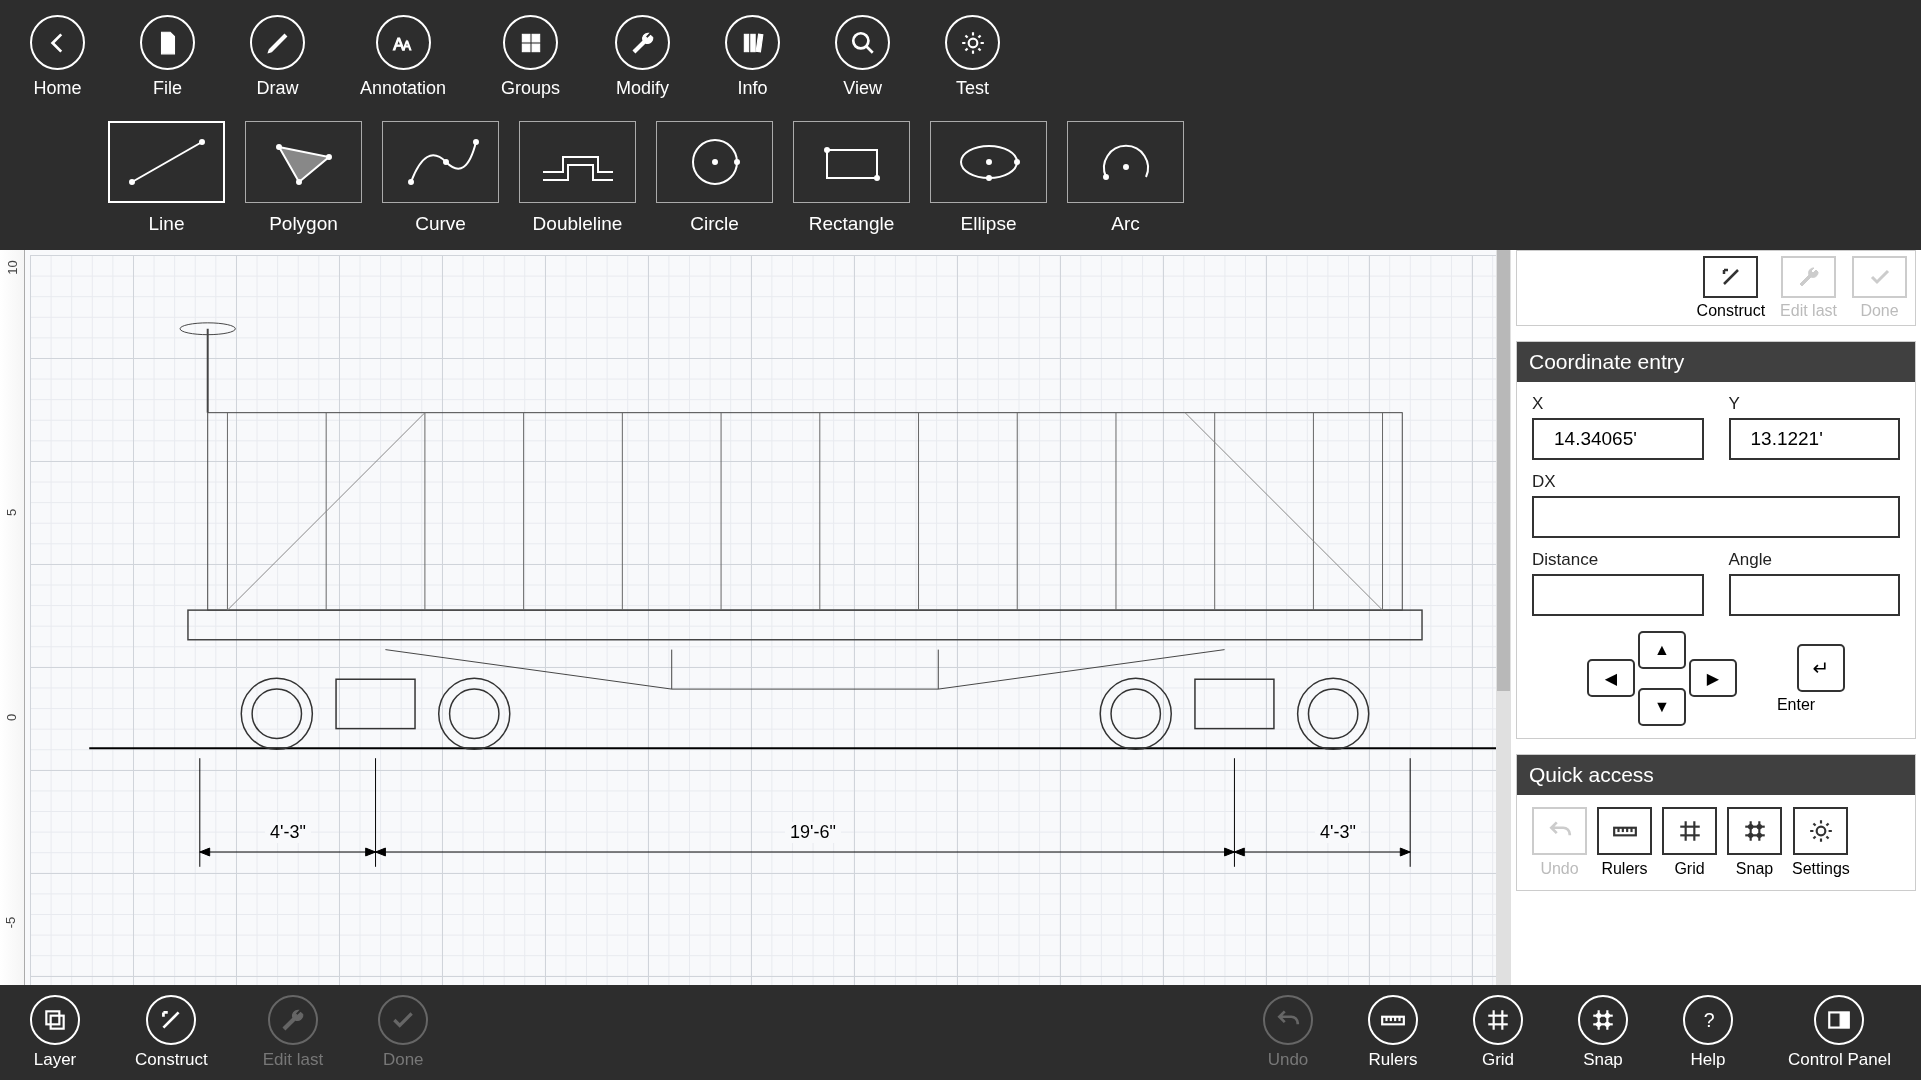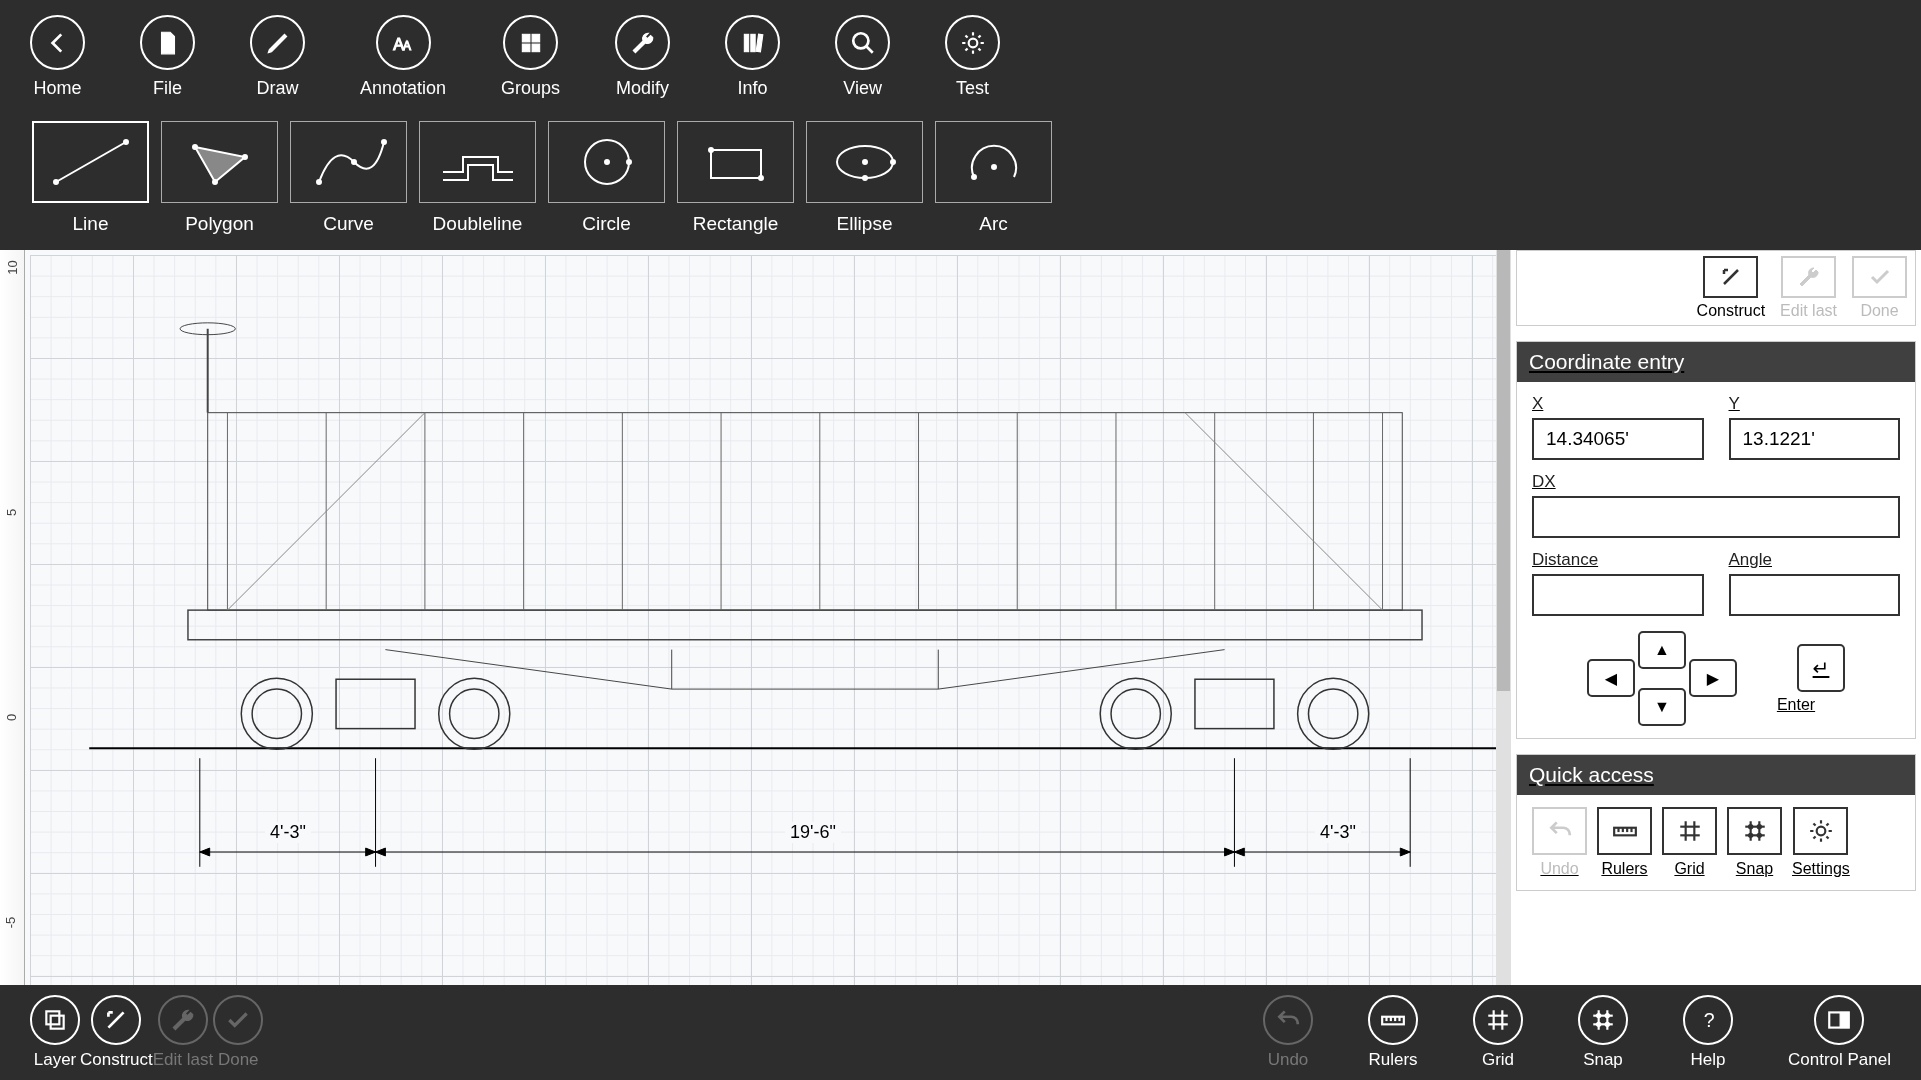--- a/index.html
+++ b/index.html
@@ -6,21 +6,21 @@
 html,body { width:1921px; height:1080px; overflow:hidden; background:#fff; }
 
 
 .topbar { background:#2d2d2d; color:#fff; height:250px; padding-top:15px; }
 .toprow1 { display:flex; gap:55px; padding-left:30px; }
 .circ-btn { display:flex; flex-direction:column; align-items:center; cursor:pointer; }
 .circ-btn .circ { width:55px; height:55px; border:2.5px solid #fff; border-radius:50%; display:flex; align-items:center; justify-content:center; }
 .circ-btn .circ svg { width:26px; height:26px; stroke:#fff; fill:#fff; }
 .circ-btn .lbl { font-size:18px; margin-top:8px; font-weight:400; }
 
-.toprow2 { display:flex; gap:12px; padding-left:32px; margin-top:22px; }
+.toprow2 { display:flex; gap:20px; padding-left:108px; margin-top:22px; }
 .tool-tile { display:flex; flex-direction:column; align-items:center; cursor:pointer; }
 .tile { width:117px; height:82px; border:1px solid #aaa; display:flex; align-items:center; justify-content:center; }
 .tile.selected { border:2.5px solid #fff; }
 .tile svg { stroke:#fff; fill:none; stroke-width:2; }
 .tool-tile .lbl { font-size:19px; margin-top:10px; font-weight:300; }
 
 
 .middle { position:absolute; top:250px; left:0; right:0; bottom:95px; display:flex; }
 
 
@@ -43,27 +43,27 @@
 .sidepanel { width:410px; background:#fff; display:flex; flex-direction:column; gap:15px; }
 .actionrow { display:flex; gap:15px; padding:5px 8px; justify-content:flex-end; border:1px solid #ccc; margin:0 5px; }
 .sq-btn { display:flex; flex-direction:column; align-items:center; }
 .sq-btn .sq { width:55px; height:42px; border:2px solid #333; display:flex; align-items:center; justify-content:center; background:#fff; }
 .sq-btn.disabled .sq { border-color:#ccc; }
 .sq-btn.disabled .sq svg { stroke:#ccc; fill:#ccc; }
 .sq-btn .sq svg { width:24px; height:24px; stroke:#333; fill:#333; }
 .sq-btn .slbl { font-size:16px; margin-top:4px; }
 .sq-btn.disabled .slbl { color:#bbb; }
 
-.panel { border:1px solid #ccc; margin:0 5px;text-decoration:underline; }
+.panel { border:1px solid #ccc; margin:0 5px; }
 .panel-hdr { background:#404040; color:#fff; font-size:21px; padding:8px 12px; font-weight:300; }
 .panel-body { padding:12px 15px; }
 .fieldrow { display:flex; gap:25px; margin-bottom:12px; }
 .field { flex:1; }
 .field label { font-size:17px; color:#222; display:block; margin-bottom:4px; }
-.field input { width:100%; height:42px; border:2px solid #333; padding:0 12px; font-size:19px; }
+.field input { width:100%; height:42px; border:2px solid #333; padding:0 20px; font-size:19px; }
 
 .arrows { display:flex; align-items:center; justify-content:center; gap:10px; margin-top:15px; position:relative; height:95px;}
 .arrgrid { position:relative; width:150px; height:95px; }
 .arrb { position:absolute; width:48px; height:38px; border:2px solid #333; border-radius:5px; display:flex; align-items:center; justify-content:center; font-size:16px; background:#fff; cursor:pointer;}
 .arrb.up { left:51px; top:0; }
 .arrb.down { left:51px; bottom:0; }
 .arrb.left { left:0; top:28px; }
 .arrb.right { right:0; top:28px; }
 .enterb { width:48px; height:48px; border:2px solid #333; border-radius:5px; display:flex; align-items:center; justify-content:center; font-size:20px; background:#fff; cursor:pointer; margin-left:50px;}
 .enter-wrap { display:flex; flex-direction:column; align-items:center; }
@@ -73,21 +73,21 @@
 .qa-btn { display:flex; flex-direction:column; align-items:center; }
 .qa-btn .qa-sq { width:55px; height:48px; border:2px solid #333; display:flex; align-items:center; justify-content:center; background:#fff; cursor:pointer; }
 .qa-btn.disabled .qa-sq { border-color:#ccc; cursor:default; }
 .qa-btn .qalbl { font-size:16px; margin-top:5px; }
 .qa-btn.disabled .qalbl { color:#bbb; }
 .qa-btn .qa-sq svg { width:26px; height:26px; stroke:#333; fill:none; stroke-width:2; }
 .qa-btn.disabled .qa-sq svg { stroke:#ccc; }
 
 
 .bottombar { position:absolute; left:0; right:0; bottom:0; height:95px; background:#2d2d2d; color:#fff; display:flex; align-items:center; padding:0 30px; }
-.bottombar .bleft { display:flex; }
+.bottombar .bleft { display:flex; gap:55px; }
 .bottombar .bright { margin-left:auto; display:flex; gap:55px; }
 .circ-btn.disabled .circ { border-color:#666; }
 .circ-btn.disabled .circ svg { stroke:#666; fill:#666; }
 .circ-btn.disabled .lbl { color:#777; }
 .bottombar .circ-btn .circ { width:50px; height:50px; }
 .bottombar .circ-btn .lbl { font-size:17px; margin-top:5px; }
 
 .dim-text { position:absolute; background:#f8f9fb; font-size:18px; color:#000; padding:0 5px;}
 </style>
 </head>

